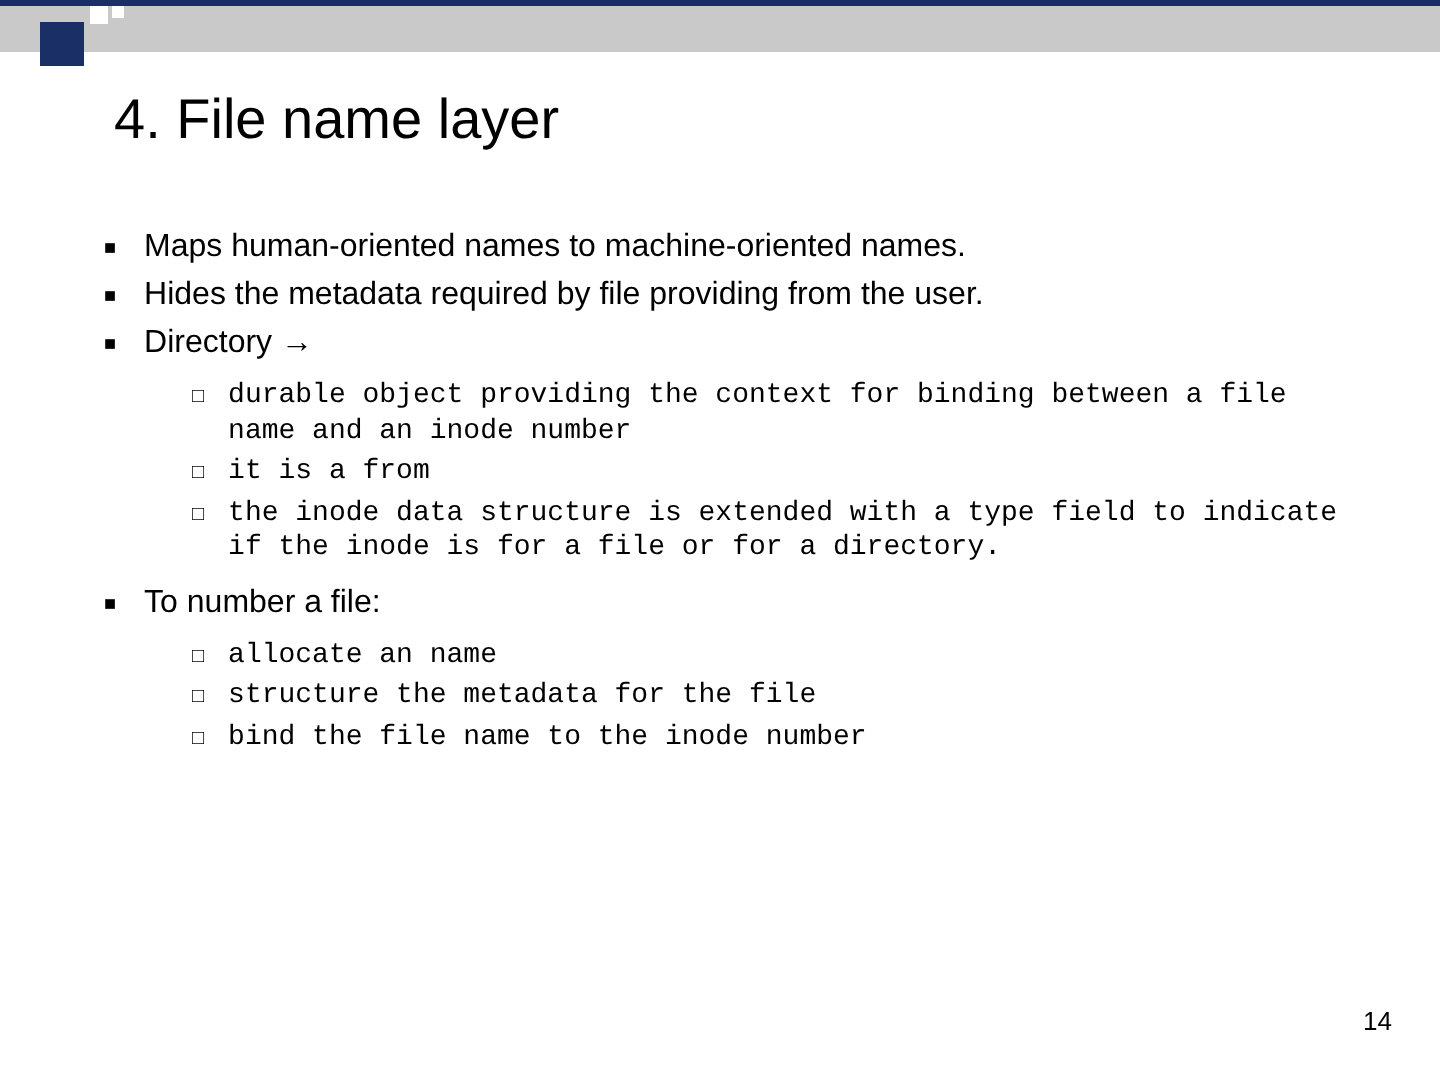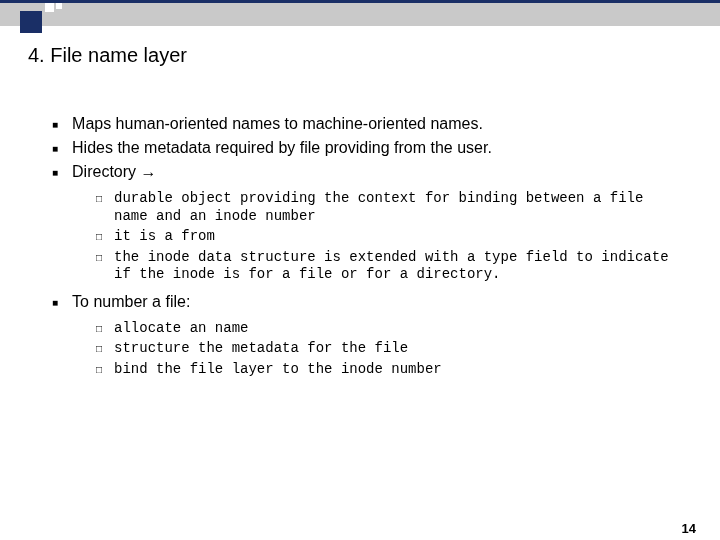--- a/index.html
+++ b/index.html
@@ -60,22 +60,22 @@
     top: 3px;
     left: 56px;
     width: 6px;
     height: 6px;
     background: #fff;
   }
 
   .title {
     position: absolute;
     top: 44px;
-    left: 28px;
-    font-size: 20px;
+    left: 57px;
+    font-size: 28px;
     font-weight: 400;
   }
 
   .body {
     position: absolute;
     top: 114px;
     left: 52px;
     width: 620px;
     font-size: 16px;
     line-height: 1.25;
@@ -112,24 +112,24 @@
     margin-top: 3px;
     margin-right: 12px;
   }
   .lvl2 .t2 {
     flex: 1 1 auto;
     font-family: Liberation Mono, monospace;
   }
 
   .page-num {
     position: absolute;
-    bottom: 4px;
+    bottom: 22px;
     right: 24px;
     font-size: 13px;
-    font-weight: 700;
+    font-weight: 400;
   }
 </style>
 </head>
 <body>
 
 <div class="top-strip">
   <div class="strip-grey"></div>
   <div class="strip-top-line"></div>
   <div class="sq sq-big"></div>
   <div class="sq sq-mid"></div>
@@ -177,19 +177,19 @@
     <div class="lvl2">
       <span class="b2">□</span>
       <span class="t2">allocate an name</span>
     </div>
     <div class="lvl2">
       <span class="b2">□</span>
       <span class="t2">structure the metadata for the file</span>
     </div>
     <div class="lvl2">
       <span class="b2">□</span>
-      <span class="t2">bind the file layer to the inode number</span>
+      <span class="t2">bind the file name to the inode number</span>
     </div>
   </div>
 
 </div>
 
 <div class="page-num">14</div>
 
 </body></html>

